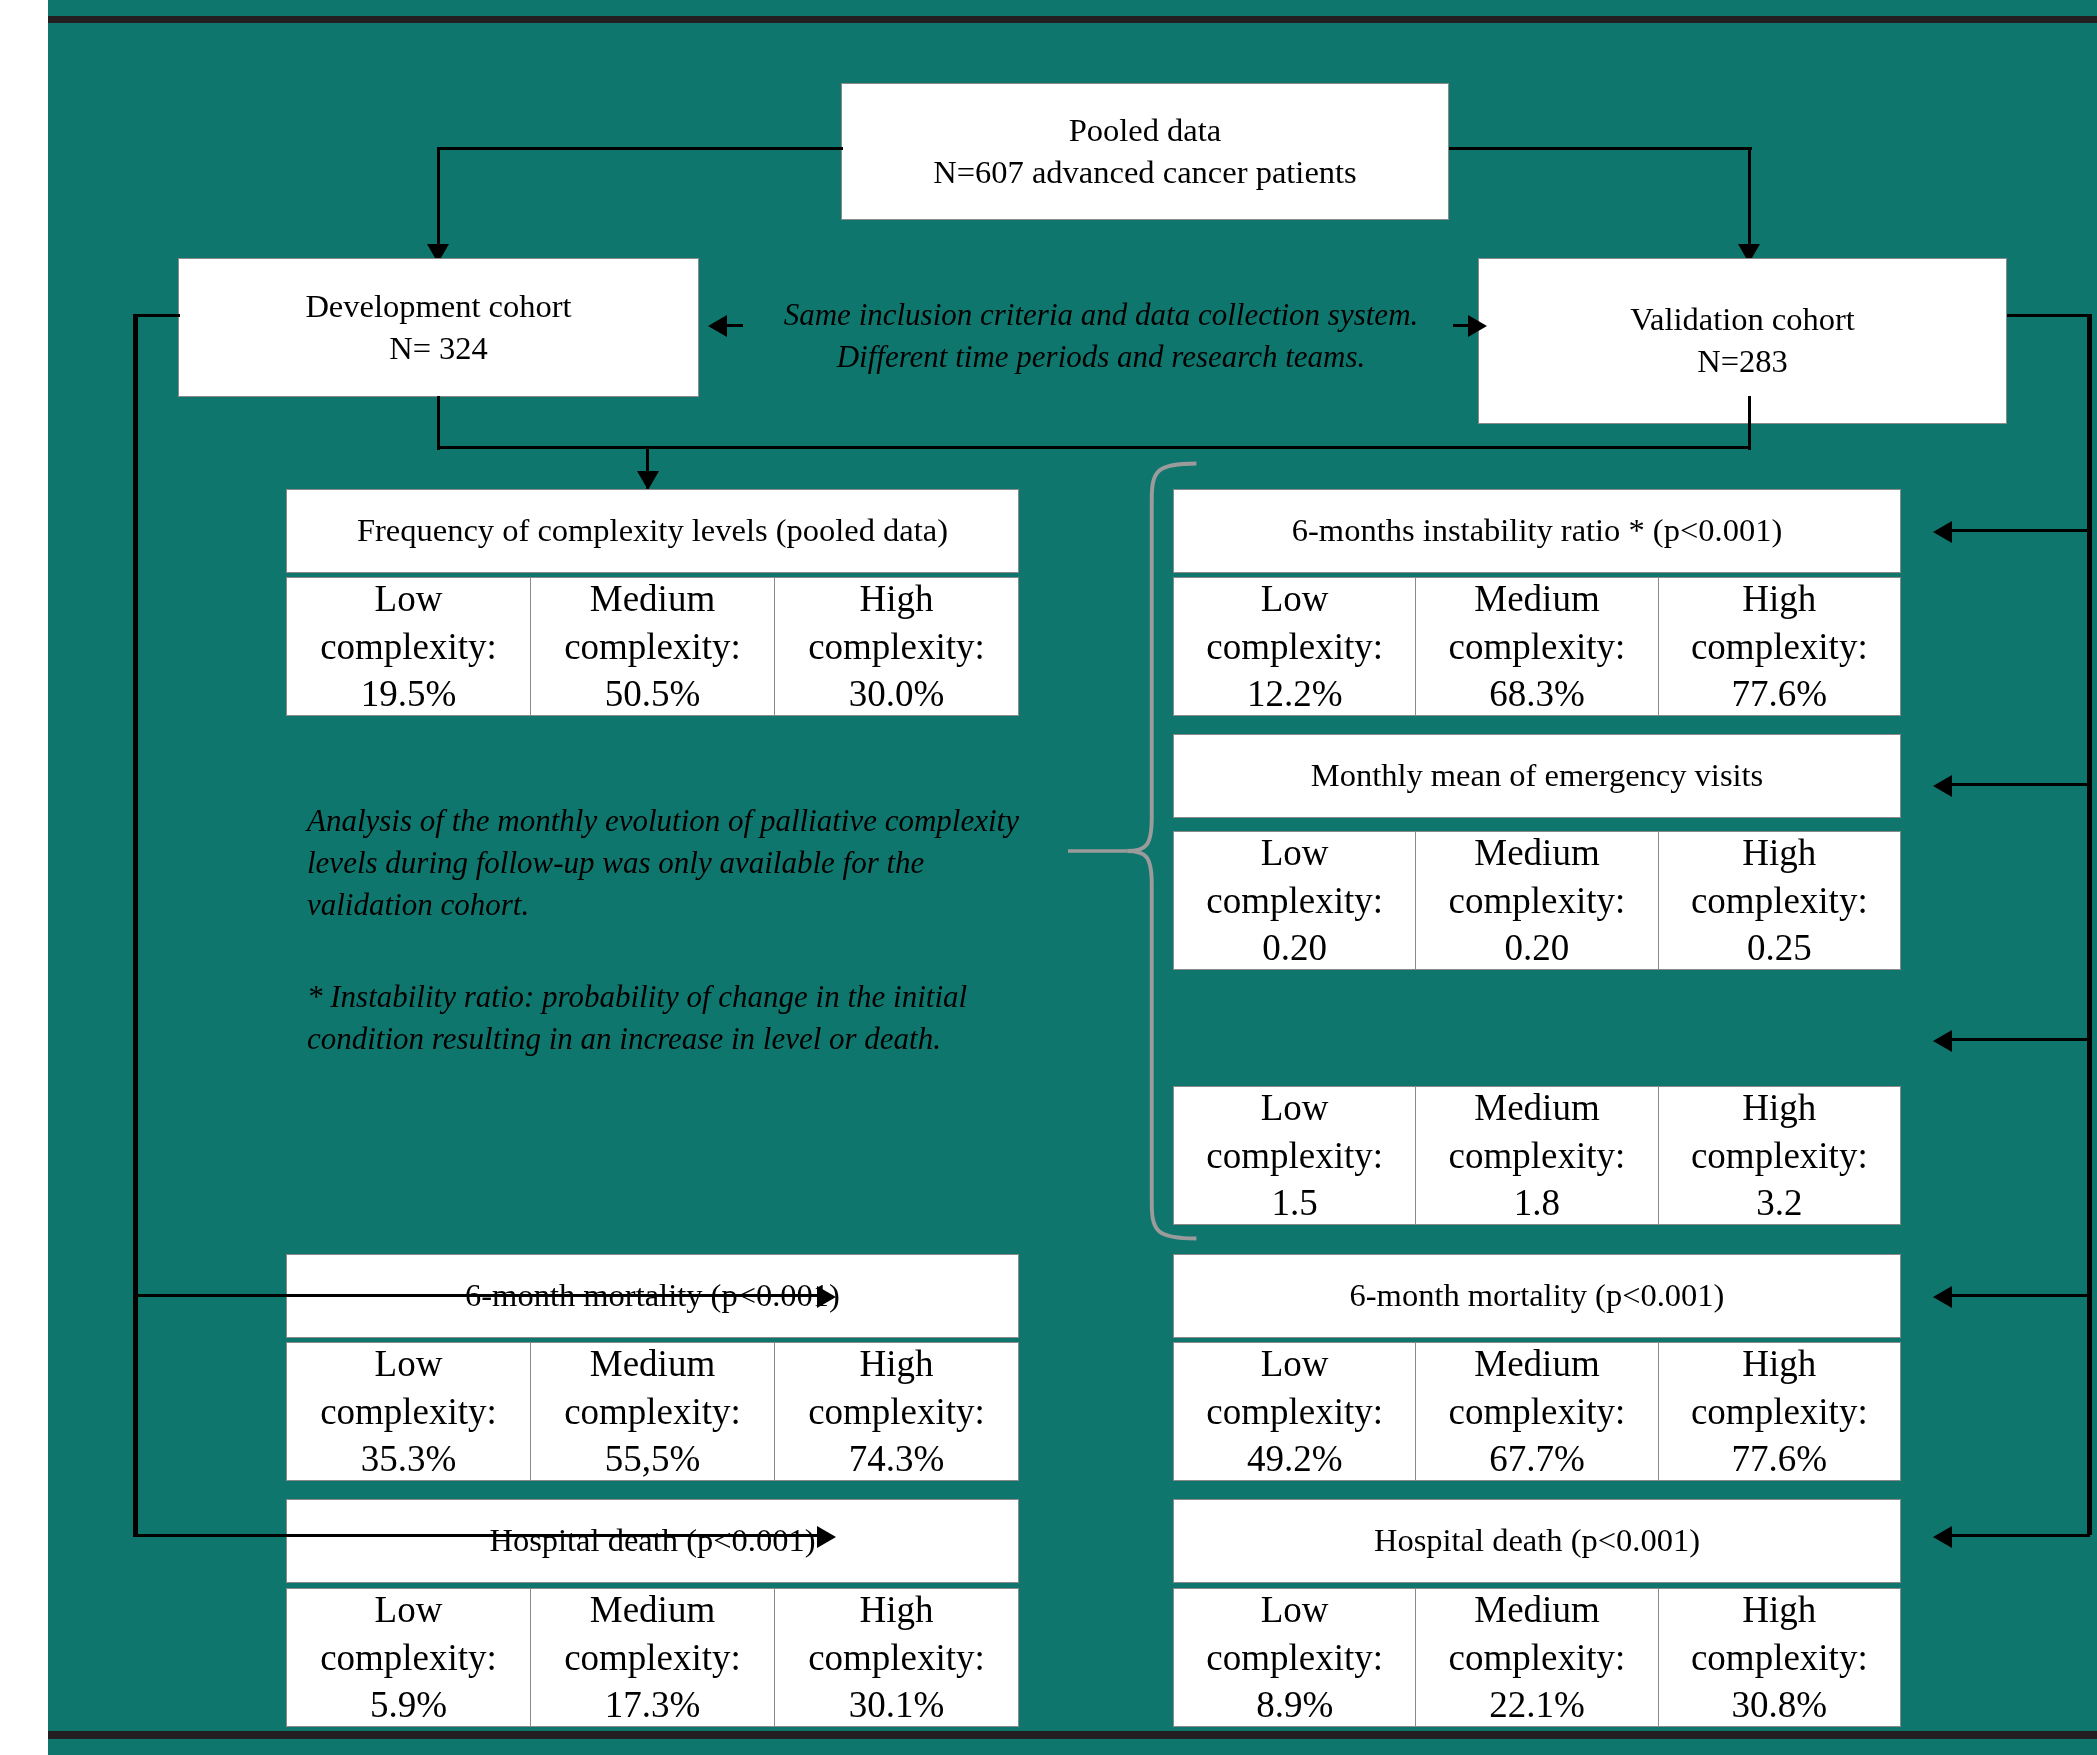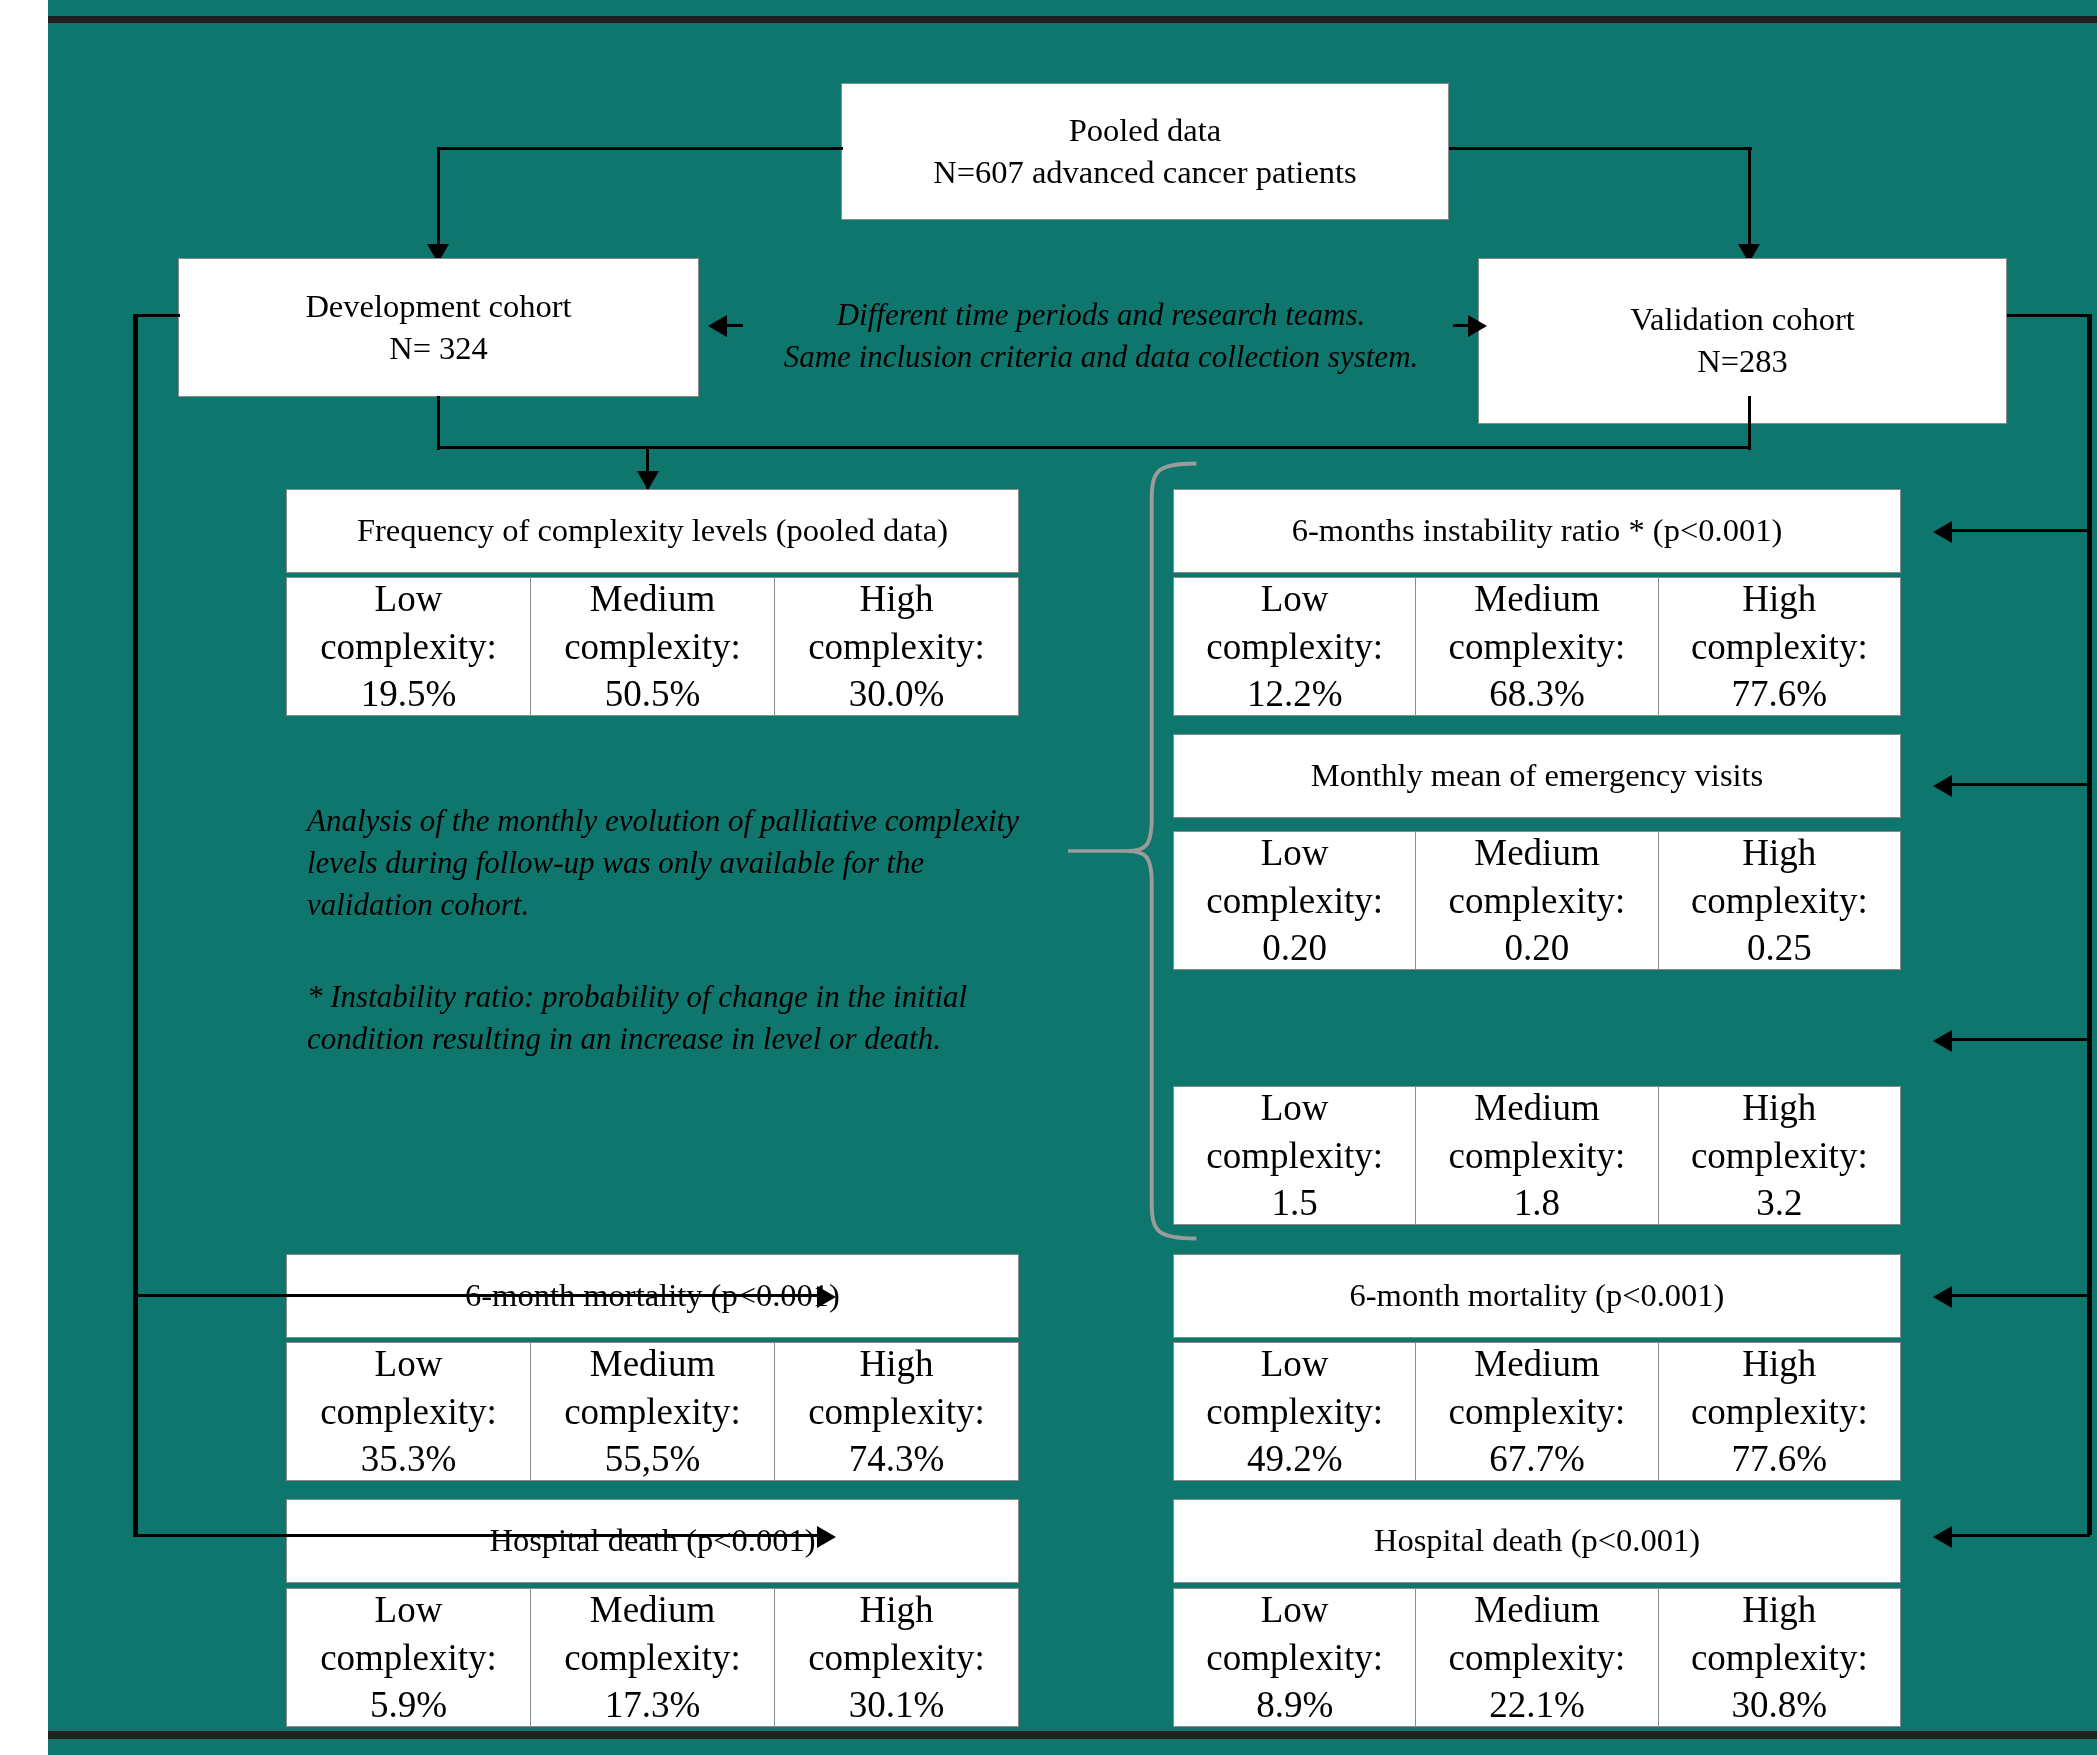--- a/index.html
+++ b/index.html
@@ -74,22 +74,22 @@
     <div class="inner">
       <div>Validation cohort</div>
       <div>N=283</div>
     </div>
   </div>
 
   <div class="arrow-left" style="left:660px;top:315px;"></div>
   <div class="hline" style="left:679px;top:324px;width:15.7px;"></div>
 
   <div class="italic center" style="left:700px;top:294px;width:706px;">
+    <div>Same inclusion criteria and data collection system.</div>
     <div>Different time periods and research teams.</div>
-    <div>Same inclusion criteria and data collection system.</div>
   </div>
 
   <div class="hline" style="left:1405px;top:324px;width:15.7px;"></div>
   <div class="arrow-right" style="left:1420px;top:315px;"></div>
 
   <div class="vline" style="left:389px;top:396px;height:54px;"></div>
   <div class="vline" style="left:1700px;top:396px;height:54px;"></div>
   <div class="hline" style="left:389px;top:446px;width:1314px;"></div>
   <div class="vline" style="left:598px;top:446px;height:49px;"></div>
   <div class="arrow-down" style="left:589px;top:471px;"></div>

